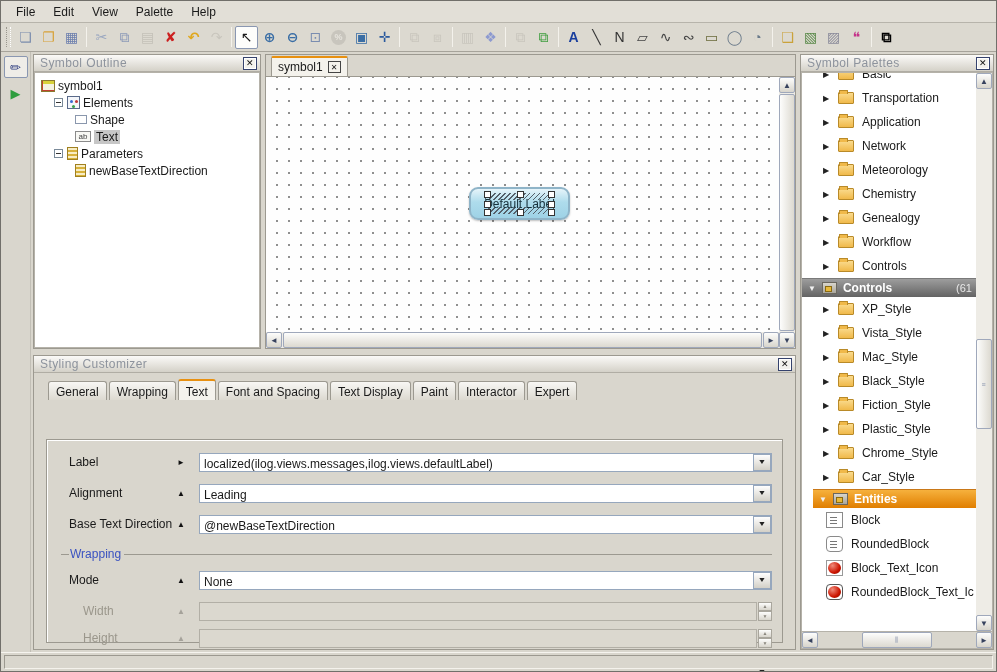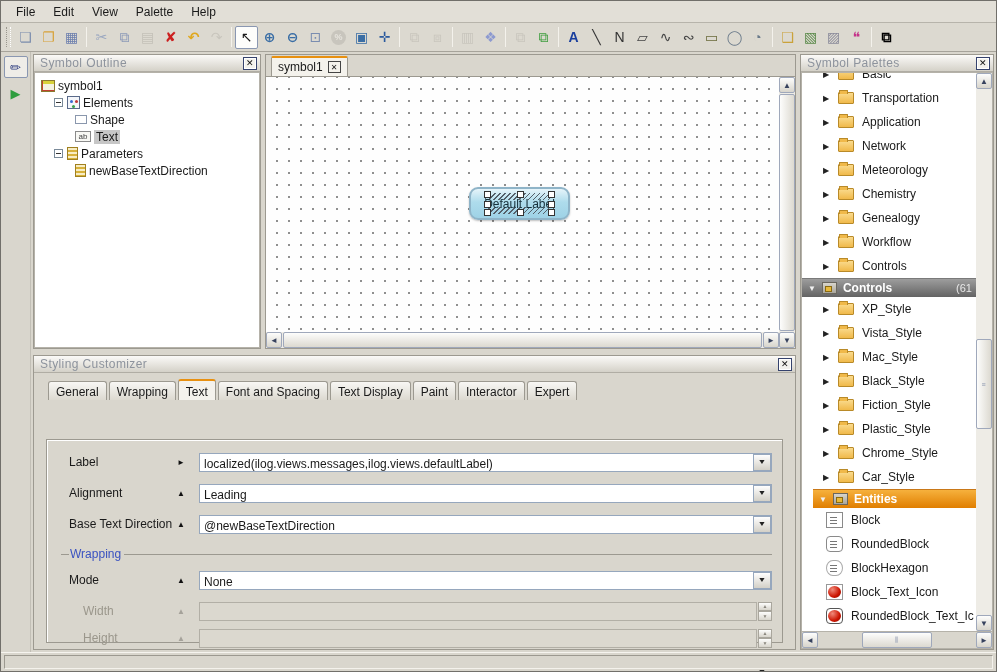--- a/index.html
+++ b/index.html
@@ -578,24 +578,20 @@
             <div id="pal-entities">
                 <div class="erow">
                   <span class="eicon e-block"></span>
                   <span>Block</span>
                 </div>
                 <div class="erow">
                   <span class="eicon e-rounded"></span>
                   <span>RoundedBlock</span>
                 </div>
                 <div class="erow">
-                  <span class="eicon e-hex"></span>
-                  <span>BlockHexagon</span>
-                </div>
-                <div class="erow">
                   <span class="eicon e-red sq"></span>
                   <span>Block_Text_Icon</span>
                 </div>
                 <div class="erow">
                   <span class="eicon e-red rd"></span>
                   <span>RoundedBlock_Text_Ic</span>
                 </div>
               </div>
           </div>
           <div class="vscroll">

